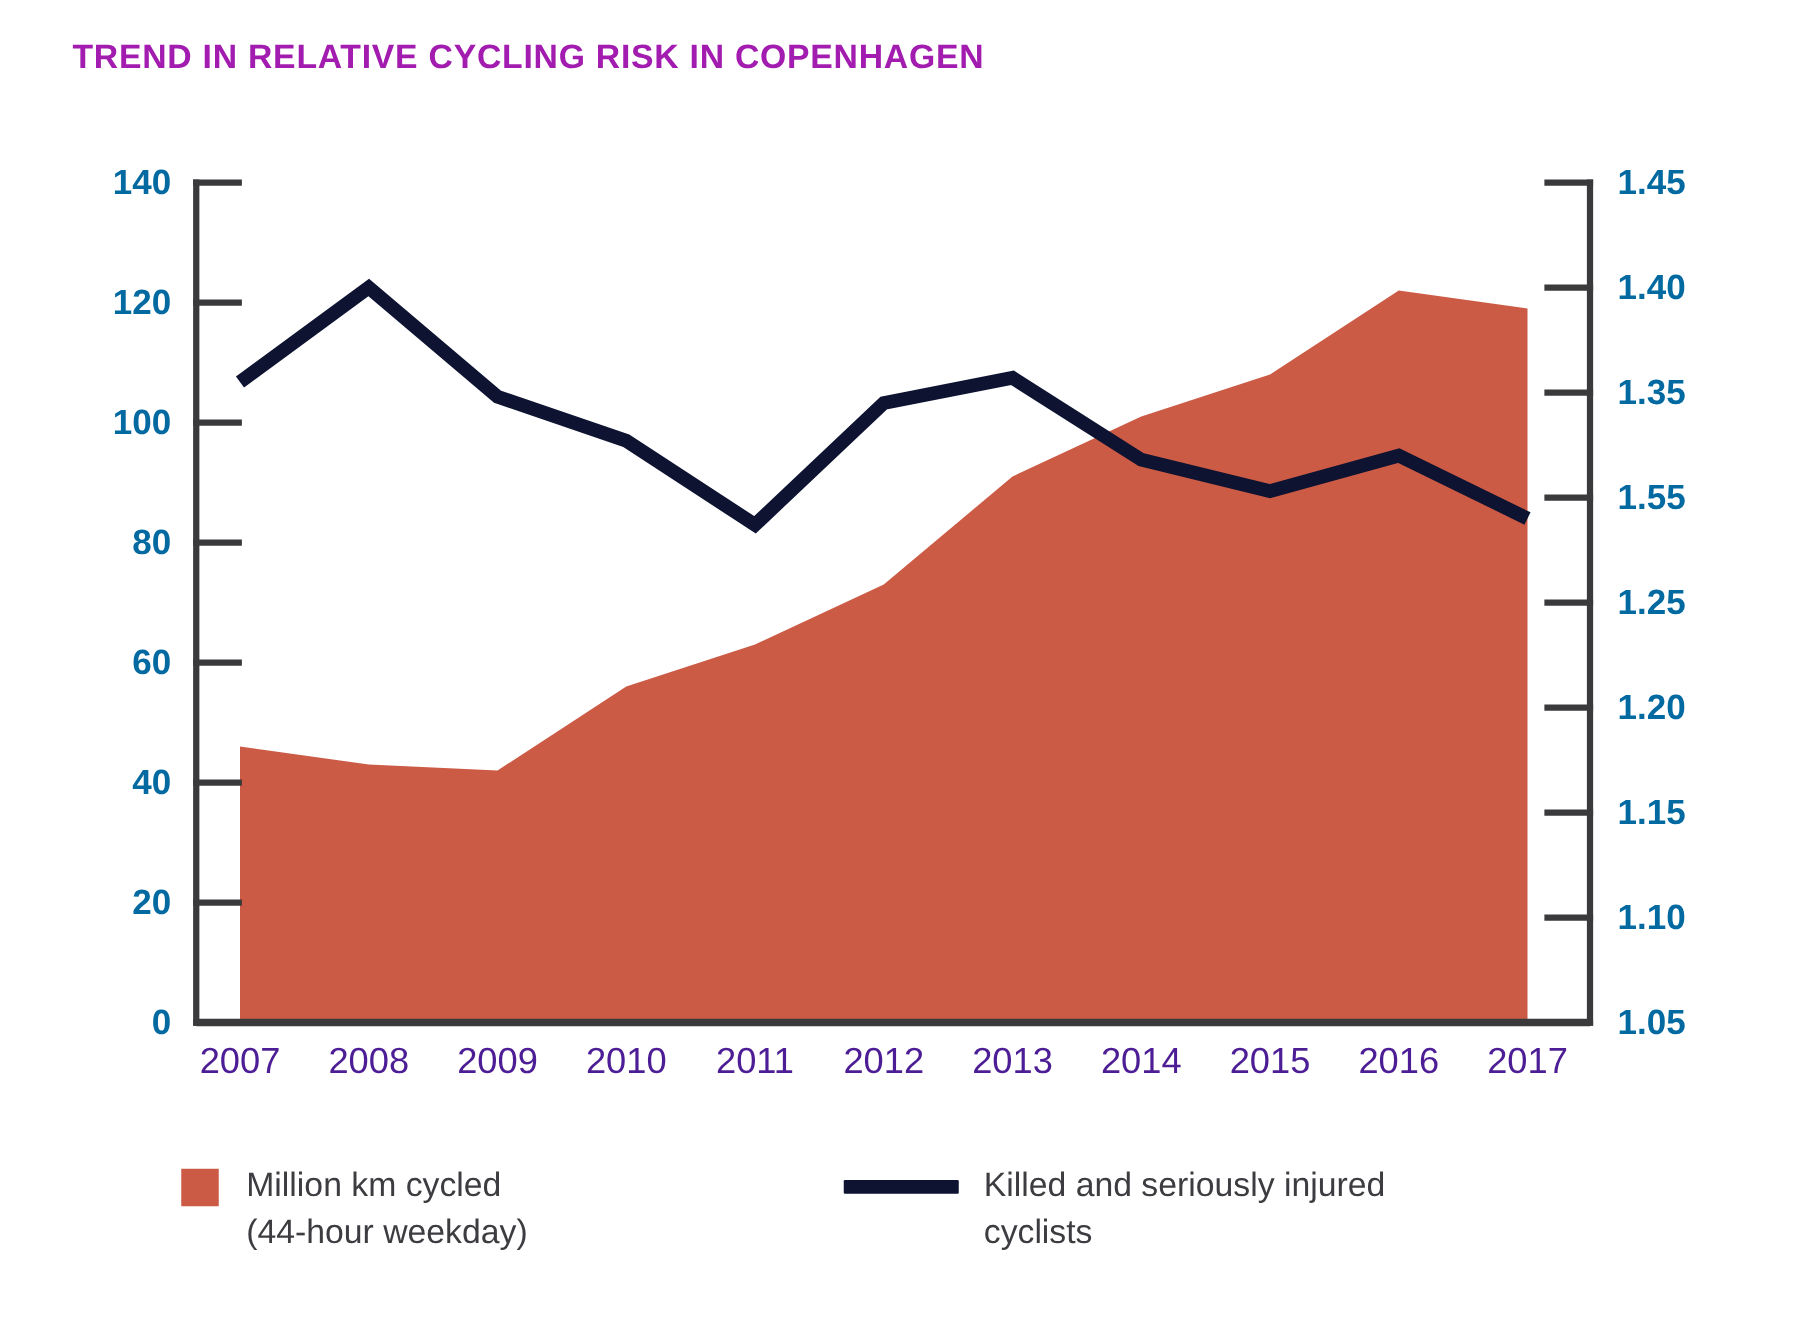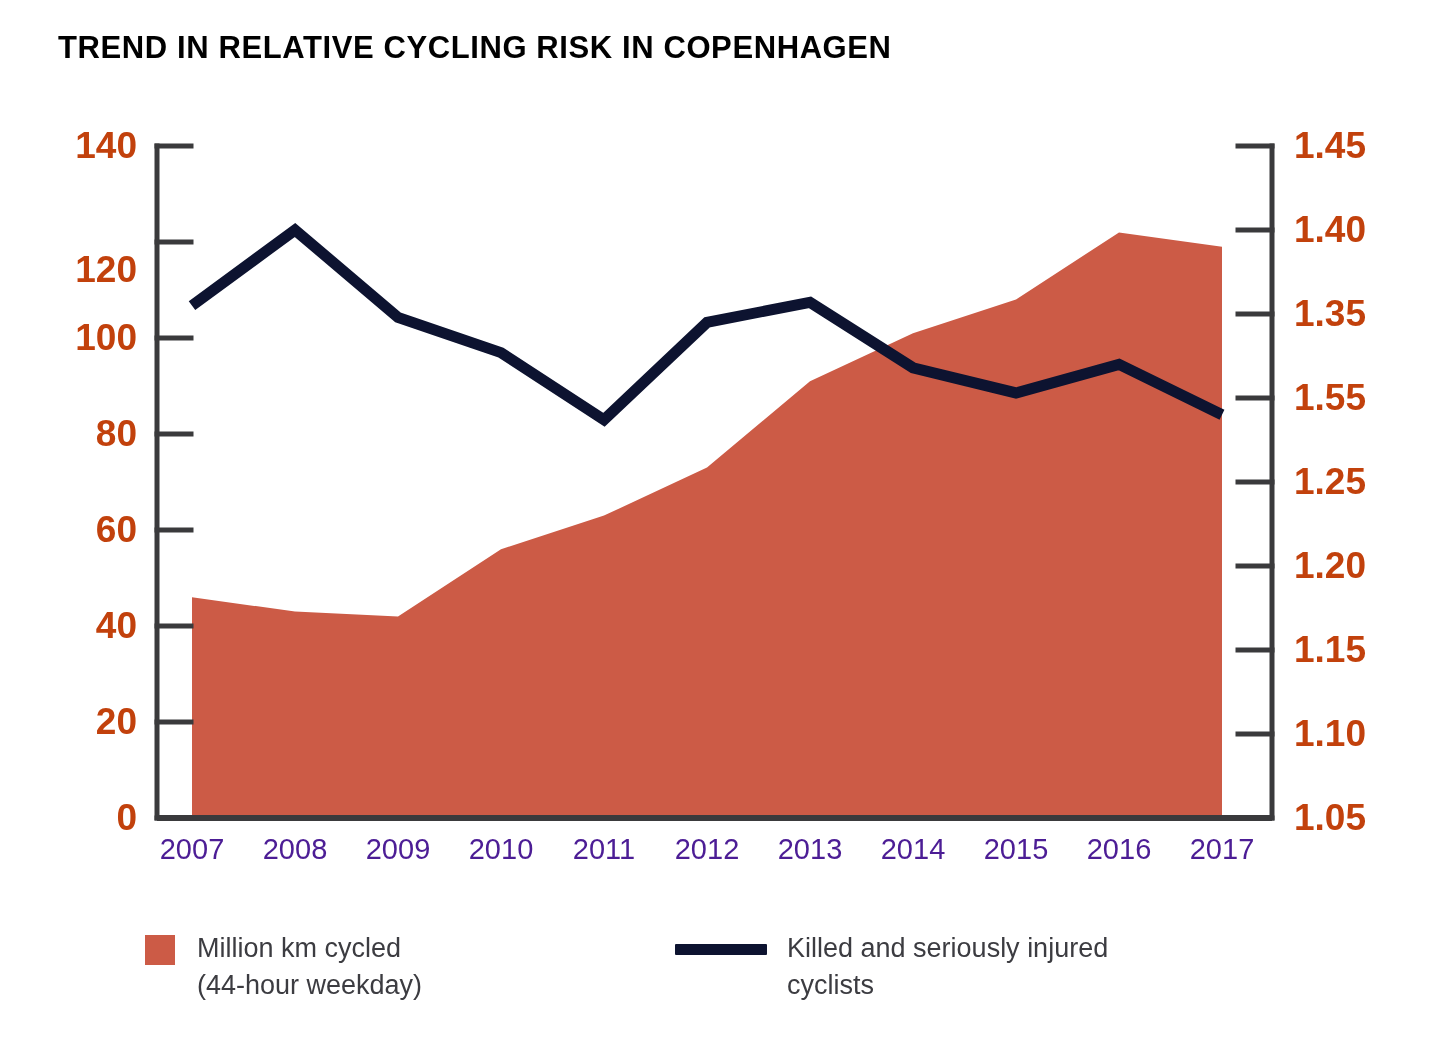--- a/index.html
+++ b/index.html
@@ -21,42 +21,42 @@
     left: 0; top: 0;
     width: 1440px;
     height: 1061px;
   }
 
   
   #chart-title {
     position: absolute;
     left: 58px;
     top: 30px;
-    font-size: 31px;
+    font-size: 27px;
     font-weight: bold;
     letter-spacing: 0.6px;
-    color: #000000;
+    color: #a21caf;
     white-space: nowrap;
   }
 
   
   #plot-svg {
     position: absolute;
     left: 0;
     top: 0;
     width: 1440px;
     height: 1061px;
   }
 
   
   .axis-label {
     position: absolute;
-    font-size: 37px;
+    font-size: 28px;
     font-weight: bold;
-    color: #c2410c;
+    color: #0369a1;
     white-space: nowrap;
   }
   .axis-label.left {
     text-align: right;
     transform: translateY(-50%);
   }
   .axis-label.right {
     text-align: right;
     transform: translateY(-50%);
   }
@@ -149,21 +149,21 @@
     <polyline id="line-series" points="192,305.5999999999999 295,230.0000000000001 398,317.35999999999984 501,352.6400000000001 604,419.84000000000015 707,322.40000000000003 810,302.24 913,367.7599999999999 1016,392.9600000000001 1119,364.3999999999999 1222,414.79999999999995" fill="none" stroke="#0D1330" stroke-width="11" stroke-linejoin="miter" stroke-linecap="butt"></polyline>
   </svg>
 
   <div id="left-tick-labels">
       <div class="axis-label left" style="right: 1303px; top: 818px;">0</div>
       <div class="axis-label left" style="right: 1303px; top: 722px;">20</div>
       <div class="axis-label left" style="right: 1303px; top: 626px;">40</div>
       <div class="axis-label left" style="right: 1303px; top: 530px;">60</div>
       <div class="axis-label left" style="right: 1303px; top: 434px;">80</div>
       <div class="axis-label left" style="right: 1303px; top: 338px;">100</div>
-      <div class="axis-label left" style="right: 1303px; top: 242px; margin-top: 28px;">120</div>
+      <div class="axis-label left" style="right: 1303px; top: 242px;">120</div>
       <div class="axis-label left" style="right: 1303px; top: 146px;">140</div>
     </div>
 
   <div id="right-tick-labels">
       <div class="axis-label right" style="left: 1294px; top: 818px;">1.05</div>
       <div class="axis-label right" style="left: 1294px; top: 734px;">1.10</div>
       <div class="axis-label right" style="left: 1294px; top: 650px;">1.15</div>
       <div class="axis-label right" style="left: 1294px; top: 566px;">1.20</div>
       <div class="axis-label right" style="left: 1294px; top: 482px;">1.25</div>
       <div class="axis-label right" style="left: 1294px; top: 398px;">1.55</div>

